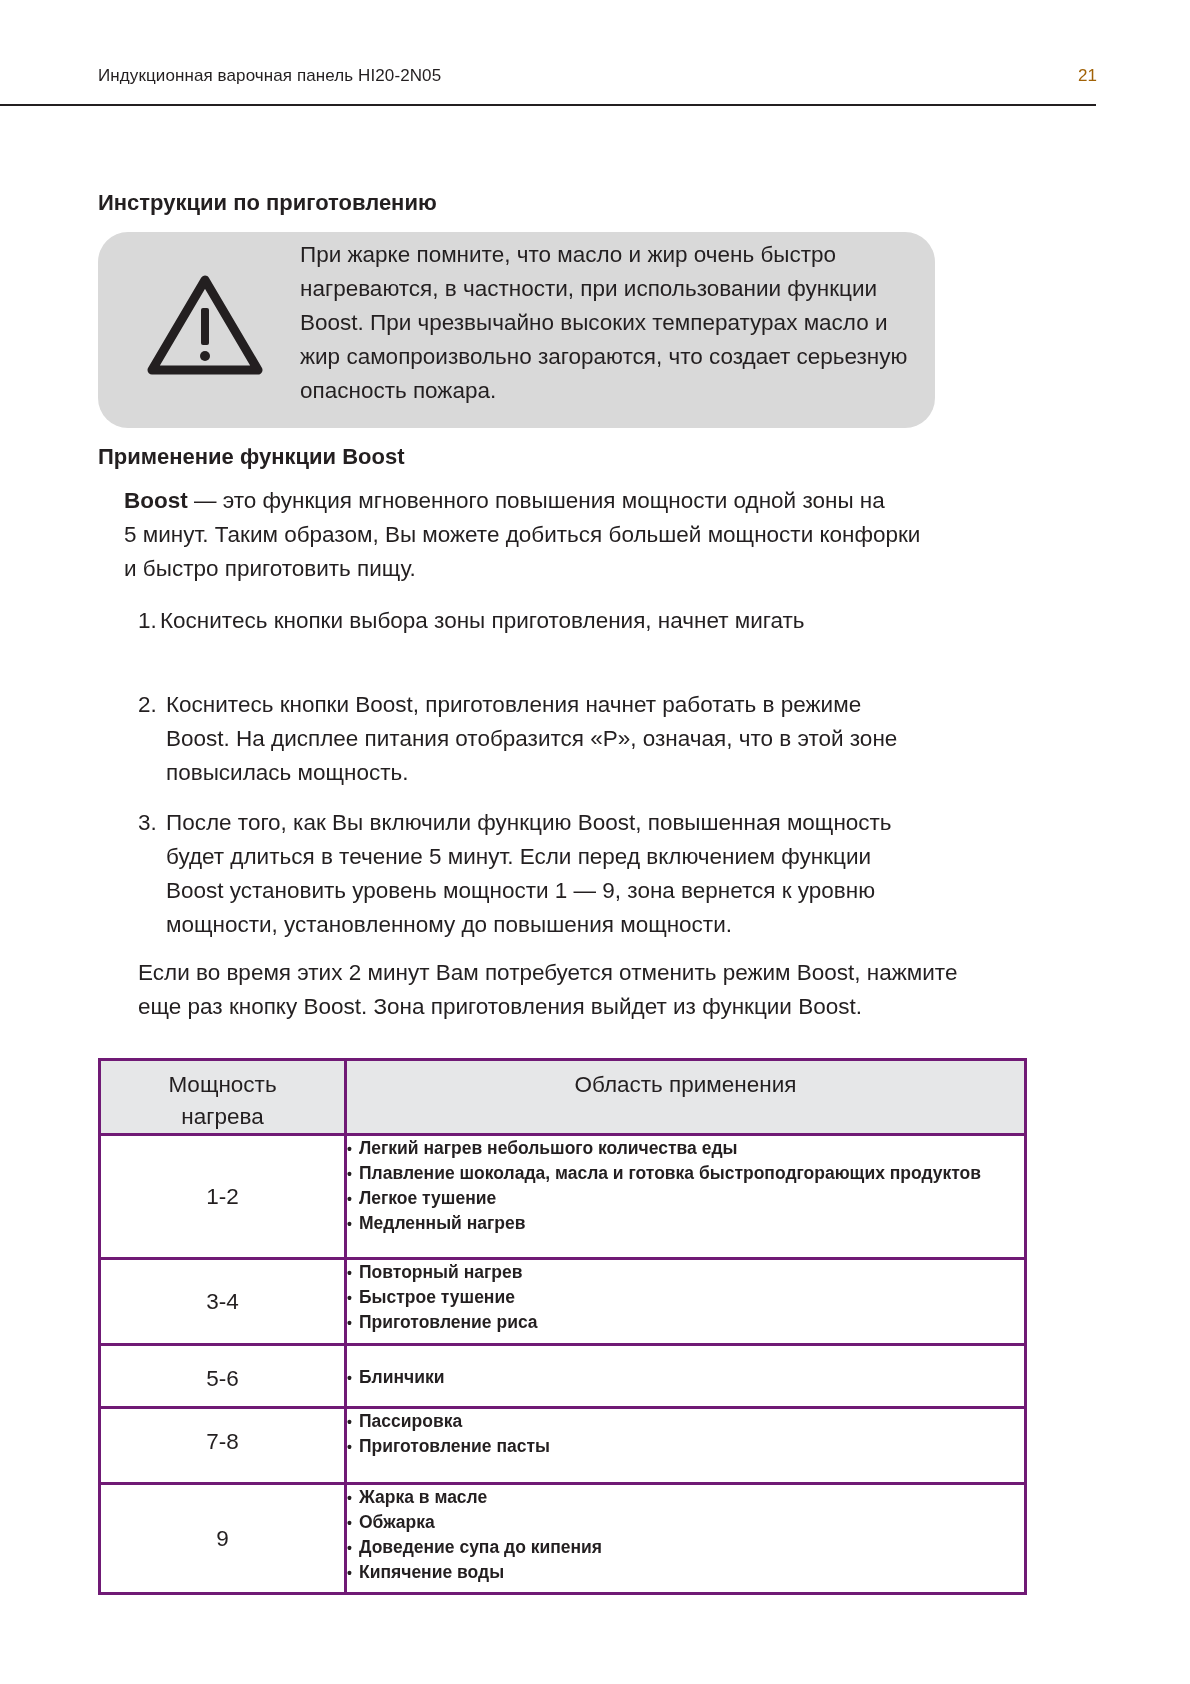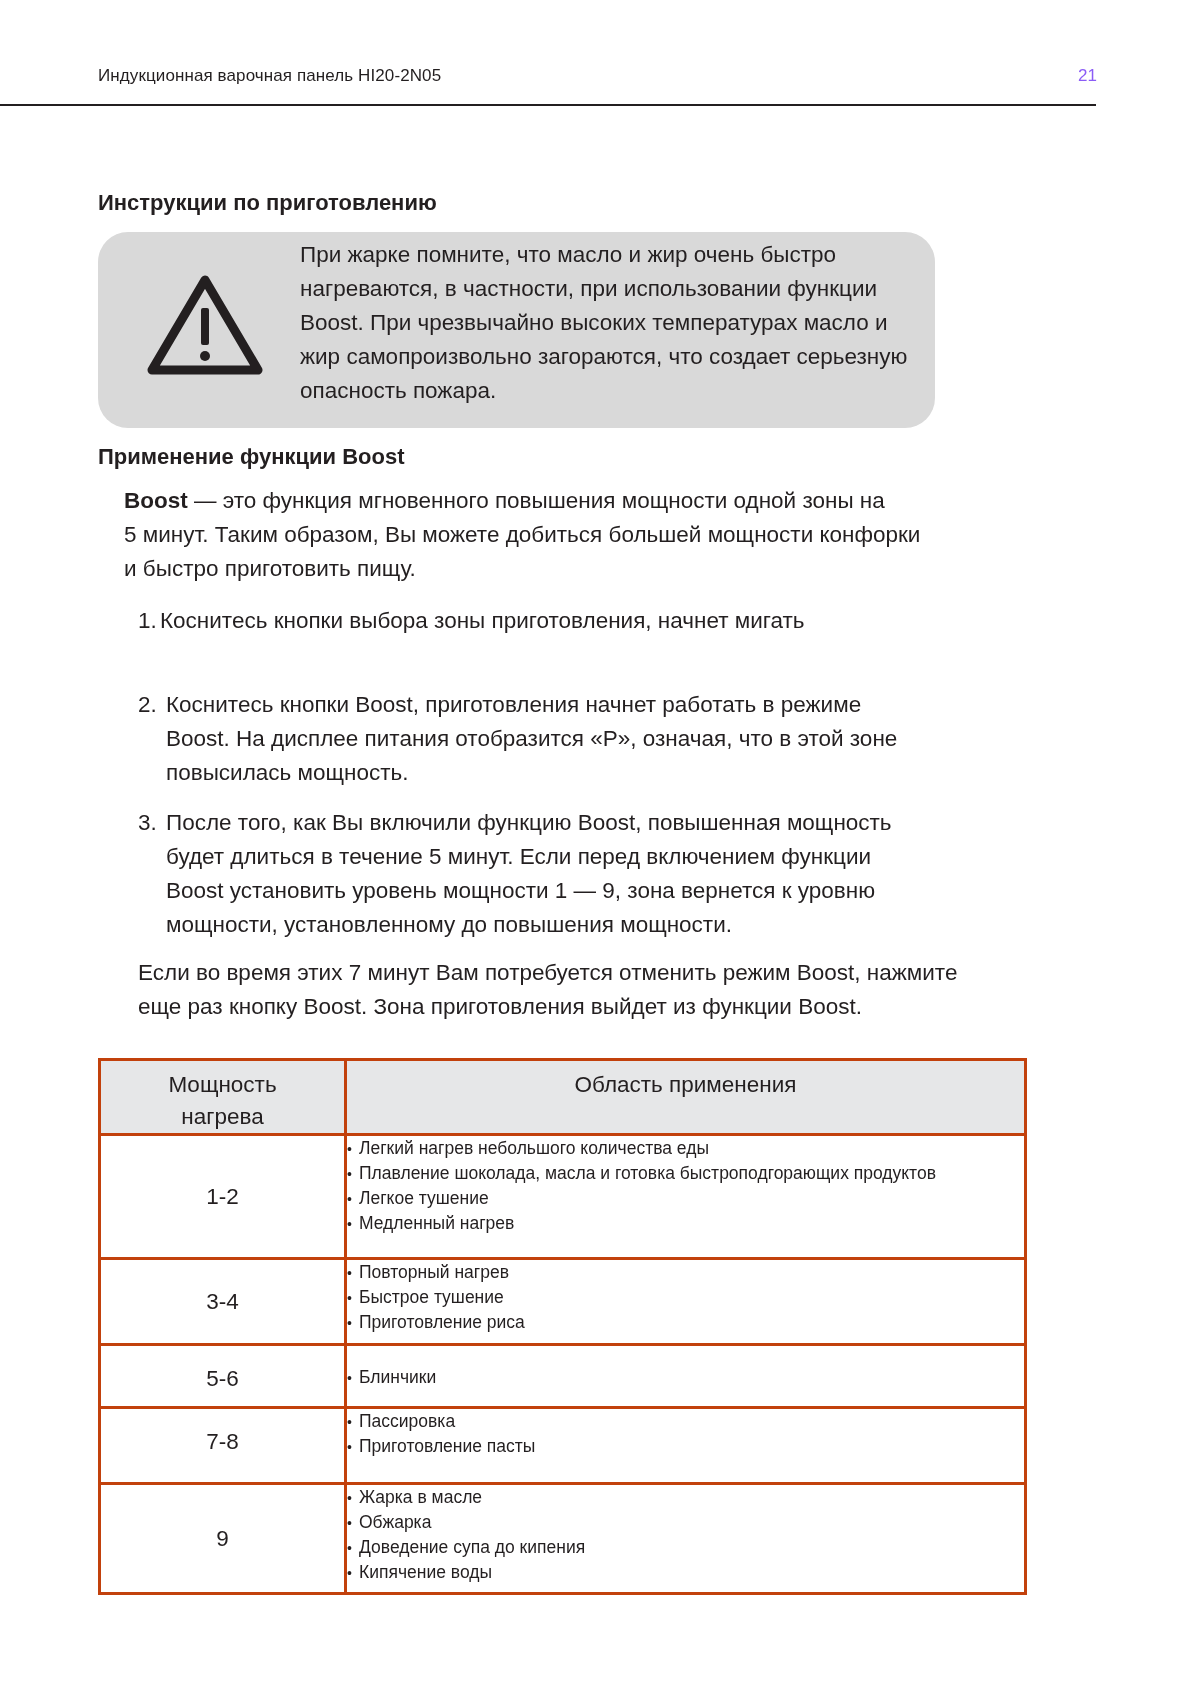--- a/index.html
+++ b/index.html
@@ -5,21 +5,21 @@
   html, body { margin: 0; padding: 0; background: #ffffff; }
   body {
     width: 1190px; height: 1684px; position: relative; overflow: hidden;
     font-family: "Liberation Sans", "DejaVu Sans", sans-serif; color: #231f20;
   }
   .running-header {
     position: absolute; left: 98px; top: 66px; font-size: 17px; color: #231f20;
     letter-spacing: 0.1px;
   }
   .page-number {
-    position: absolute; right: 93px; top: 66px; font-size: 17px; color: #8b5cf6;
+    position: absolute; right: 93px; top: 66px; font-size: 17px; color: #a16207;
   }
   .header-rule {
     position: absolute; left: 0; top: 104px; width: 1096px; height: 2px; background: #231f20;
   }
   .h-section {
     position: absolute; left: 98px; font-size: 22px; font-weight: bold; color: #231f20;
   }
   .warning-box {
     position: absolute; left: 98px; top: 232px; width: 837px; height: 196px;
     background: #d9d9d9; border-radius: 30px;
@@ -40,34 +40,34 @@
     font-size: 22.5px; line-height: 34px; color: #231f20;
   }
   .list-item .num { position: absolute; left: 0; top: 0; }
   .list-item .body { padding-left: 28px; display: block; }
   .list-item.first .body { padding-left: 22px; }
   table.power-table {
     position: absolute; left: 98px; top: 1058px; width: 929px;
     border-collapse: collapse; table-layout: fixed;
   }
   table.power-table td, table.power-table th {
-    border: 3px solid #c2410c; padding: 0;
+    border: 3px solid #701a75; padding: 0;
   }
   table.power-table th {
     background: #e6e7e8; font-weight: normal; font-size: 22.5px; line-height: 32px;
     vertical-align: top; padding-top: 8px; height: 62px; color: #231f20;
   }
   .col-level { width: 246px; }
   td.level-cell {
     text-align: center; font-size: 22.5px; vertical-align: middle; color: #231f20;
   }
   td.uses-cell {
     vertical-align: top; padding: 9px 0 10px 10px; font-size: 17.5px; line-height: 24px; color: #231f20;
   }
-  .use-line { display: block; white-space: nowrap; }
+  .use-line { display: block; white-space: nowrap; font-weight: bold; }
   .use-line .bullet { display: inline-block; width: 12px; font-size: 14px; }
 </style>
 </head>
 <body>
 
 <div class="running-header">Индукционная варочная панель HI20-2N05</div>
 <div class="page-number">21</div>
 <div class="header-rule"></div>
 
 <div class="h-section" style="top:190px;">Инструкции по приготовлению</div>
@@ -115,21 +115,21 @@
   <span class="num">3.</span>
   <span class="body">
     <span style="display:block">После того, как Вы включили функцию Boost, повышенная мощность</span>
     <span style="display:block">будет длиться в течение 5 минут. Если перед включением функции</span>
     <span style="display:block">Boost установить уровень мощности 1 — 9, зона вернется к уровню</span>
     <span style="display:block">мощности, установленному до повышения мощности.</span>
   </span>
 </div>
 
 <div class="para" style="left:138px; top:956px; width:900px;">
-  <div>Если во время этих 7 минут Вам потребуется отменить режим Boost, нажмите</div>
+  <div>Если во время этих 2 минут Вам потребуется отменить режим Boost, нажмите</div>
   <div>еще раз кнопку Boost. Зона приготовления выйдет из функции Boost.</div>
 </div>
 
 <table class="power-table">
   <colgroup>
       <col class="col-level">
       <col>
     </colgroup>
   <tbody>
       <tr>

